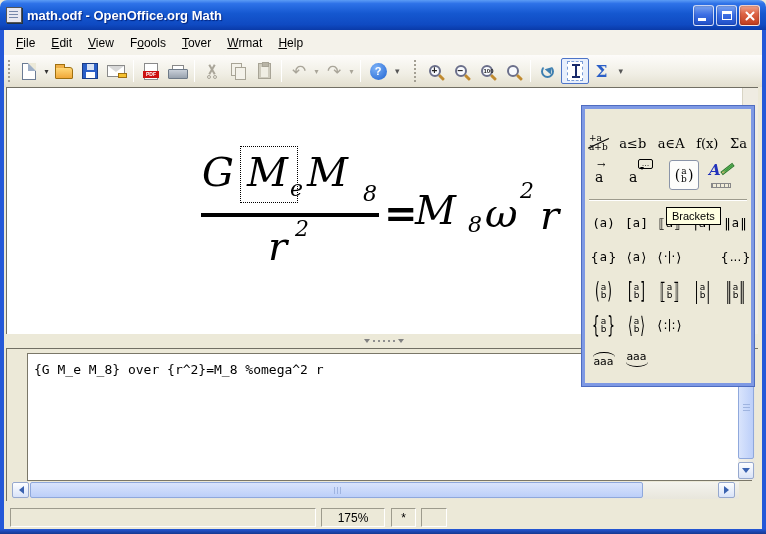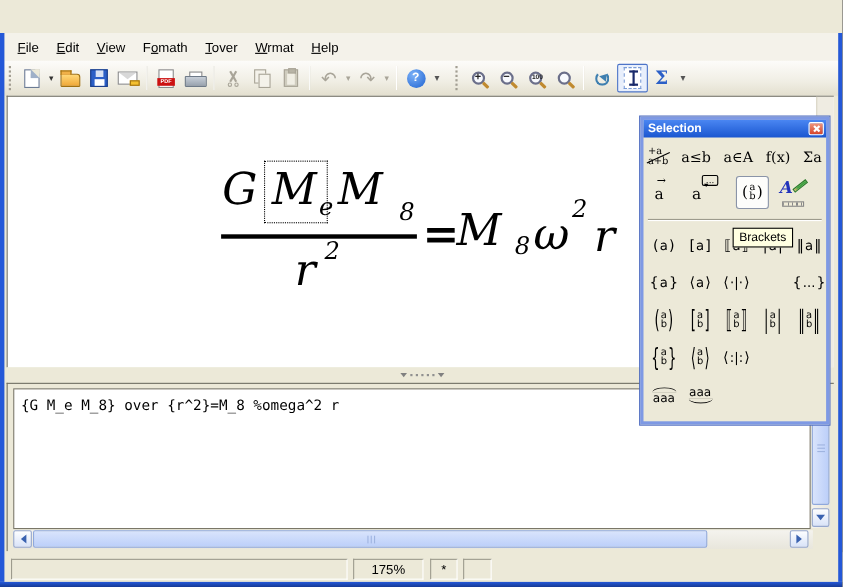--- a/index.html
+++ b/index.html
@@ -88,21 +88,21 @@
   .feq{font-style:normal;font-weight:bold;}
   .fbox{position:absolute;border:1px dotted #000;}
   .fbar{position:absolute;background:#000;}
   
   .splitter{position:absolute;left:6px;top:334px;width:752px;height:14px;background:#ECE9D8;}
   .split-grip{position:absolute;left:352px;top:3px;width:52px;height:8px;display:flex;align-items:center;justify-content:center;gap:3px;}
   .sg-dot{width:2px;height:2px;background:#909090;}
   .sg-tri{width:0;height:0;border:3px solid transparent;border-top:4px solid #808080;margin-top:3px;}
   
   .cmdframe{position:absolute;left:6px;top:348px;width:752px;height:153px;background:#ECE9D8;border-top:1px solid #716F64;border-left:1px solid #716F64;}
-  .cmdtext{position:absolute;left:5px;top:4px;width:725px;height:128px;background:#fff;border:1px solid #7A7768;}
+  .cmdtext{position:absolute;left:20px;top:4px;width:725px;height:128px;background:#fff;border:1px solid #7A7768;}
   .cmdtext pre{margin:8px 6px;font-family:"DejaVu Sans Mono",monospace;font-size:13px;white-space:pre;}
   .vscroll{position:absolute;left:731px;top:4px;width:17px;height:127px;background:linear-gradient(90deg,#F4F3EE,#E8E6DC);}
   .vthumb{position:absolute;left:0;top:0;width:16px;height:106px;background:linear-gradient(90deg,#D9E4FC,#BCCFF9);border:1px solid #8FA8DC;border-radius:2px;}
   .vthumb i{position:absolute;left:4px;top:50px;width:7px;height:1px;background:#9FB4E0;box-shadow:0 3px 0 #9FB4E0,0 6px 0 #9FB4E0;}
   .sbtn{position:absolute;background:linear-gradient(180deg,#FDFEFF,#D9E3F8);border:1px solid #96A8CE;border-radius:2px;display:flex;align-items:center;justify-content:center;}
   .varrow{left:0;top:109px;width:16px;height:17px;}
   .tri-d{width:0;height:0;border:4px solid transparent;border-top:5px solid #3A62B0;margin-top:4px;}
   .tri-l{width:0;height:0;border:4px solid transparent;border-right:5px solid #3A62B0;margin-right:3px;}
   .tri-r{width:0;height:0;border:4px solid transparent;border-left:5px solid #3A62B0;margin-left:3px;}
   .hscroll{position:absolute;left:5px;top:133px;width:727px;height:17px;background:linear-gradient(180deg,#F4F3EE,#E8E6DC);}
@@ -148,26 +148,44 @@
   .arc.top{border-top:1px solid #000;border-radius:50% 50% 0 0/100% 100% 0 0;}
   .arc.bot{border-bottom:1px solid #000;border-radius:0 0 50% 50%/0 0 100% 100%;}
   
   .tooltip{position:absolute;left:666px;top:207px;background:#FFFFE1;border:1px solid #000;font-size:11px;padding:2px 5px;z-index:60;}
 </style>
 </head>
 <body>
 
 <div class="win">
 
+  <div class="titlebar">
+    <span class="app-icon">
+        <i></i>
+      </span>
+    <span class="title-text">math.odf - OpenOffice.org Math</span>
+    <span class="winbtns">
+      <span class="wbtn">
+          <i class="g-min"></i>
+        </span>
+      <span class="wbtn">
+          <i class="g-max"></i>
+        </span>
+      <span class="wbtn close">
+          <i class="g-x1"></i>
+          <i class="g-x2"></i>
+        </span>
+    </span>
+  </div>
 
   <div class="menubar">
     <span class="menu-item"><span></span><u>F</u><span>ile</span></span>
     <span class="menu-item"><span></span><u>E</u><span>dit</span></span>
     <span class="menu-item"><span></span><u>V</u><span>iew</span></span>
-    <span class="menu-item"><span>F</span><u>o</u><span>math</span></span>
+    <span class="menu-item"><span>F</span><u>o</u><span>ools</span></span>
     <span class="menu-item"><span></span><u>T</u><span>over</span></span>
     <span class="menu-item"><span></span><u>W</u><span>rmat</span></span>
     <span class="menu-item"><span></span><u>H</u><span>elp</span></span>
   </div>
 
   <div class="toolbar-row">
     <div class="tb">
       <span class="handle"></span>
       <span class="tbtn">
           <span class="i-new"></span>
@@ -318,27 +336,20 @@
     <span class="sp" style="left:317px;width:64px;">175%</span>
     <span class="sp" style="left:387px;width:25px;">*</span>
     <span class="sp" style="left:417px;width:26px;"></span>
   </div>
 
   <span class="b-left"></span>
   <span class="b-right"></span>
   <span class="b-bottom"></span>
 
   <div class="palette">
-    <div class="ptitle">
-      <span>Selection</span>
-      <span class="pclose">
-          <i class="px1"></i>
-          <i class="px2"></i>
-        </span>
-    </div>
     <div class="cat-row1">
       <span class="cat c0">
           <span class="t">+a</span>
           <span class="b">a+b</span>
         </span>
       <span class="cat">a≤b</span>
       <span class="cat">a∈A</span>
       <span class="cat">f(x)</span>
       <span class="cat">Σa</span>
     </div>

